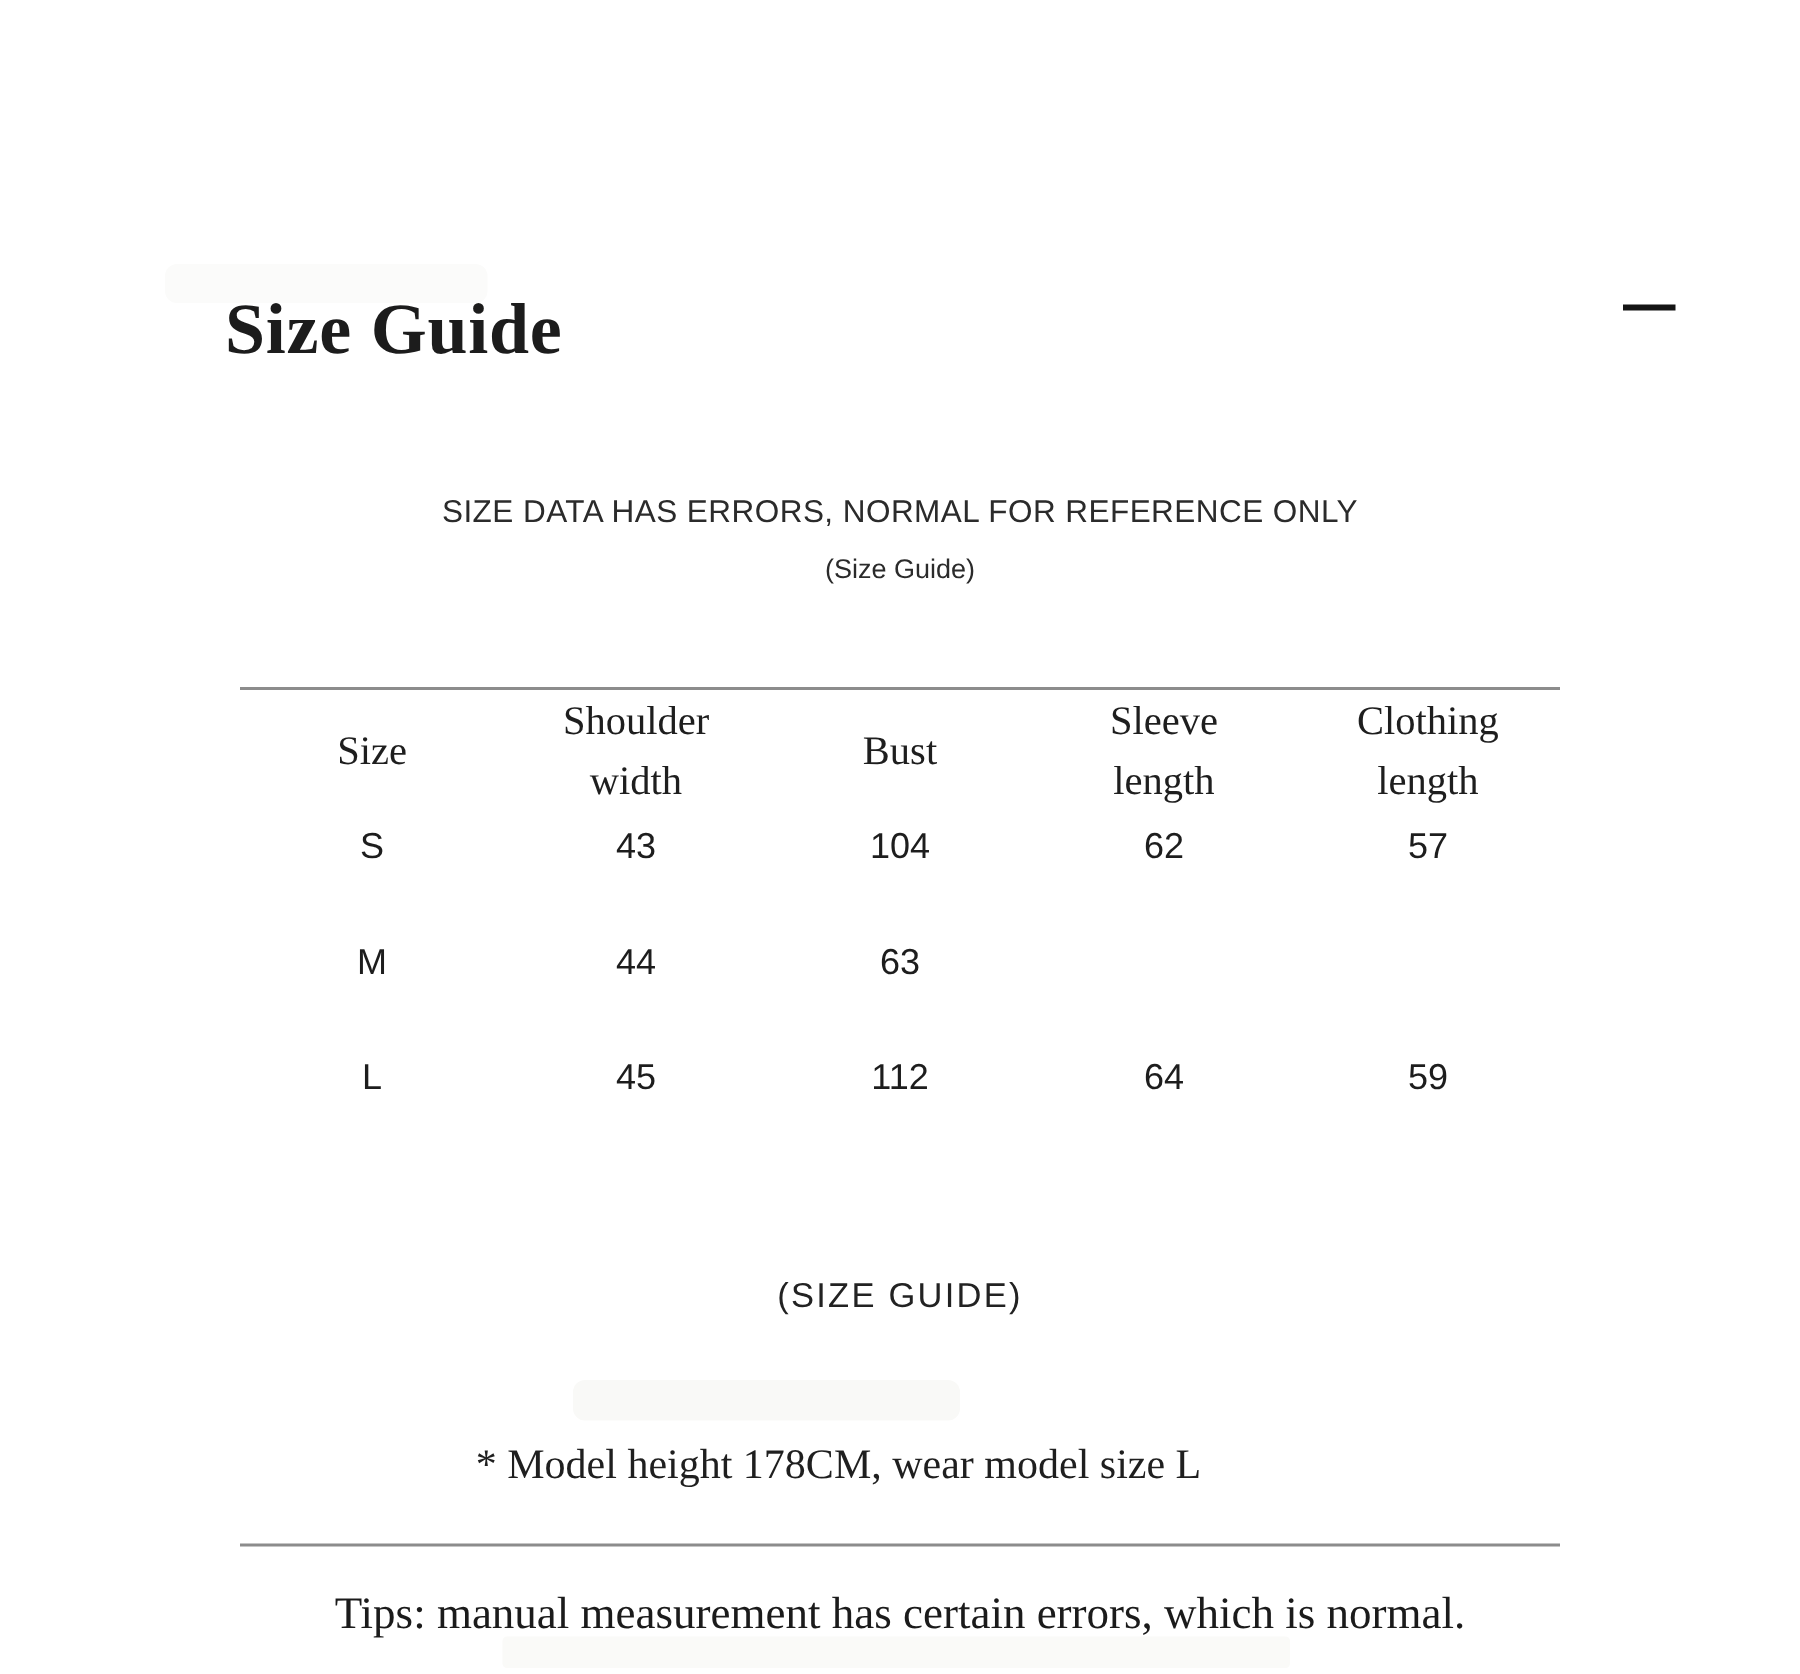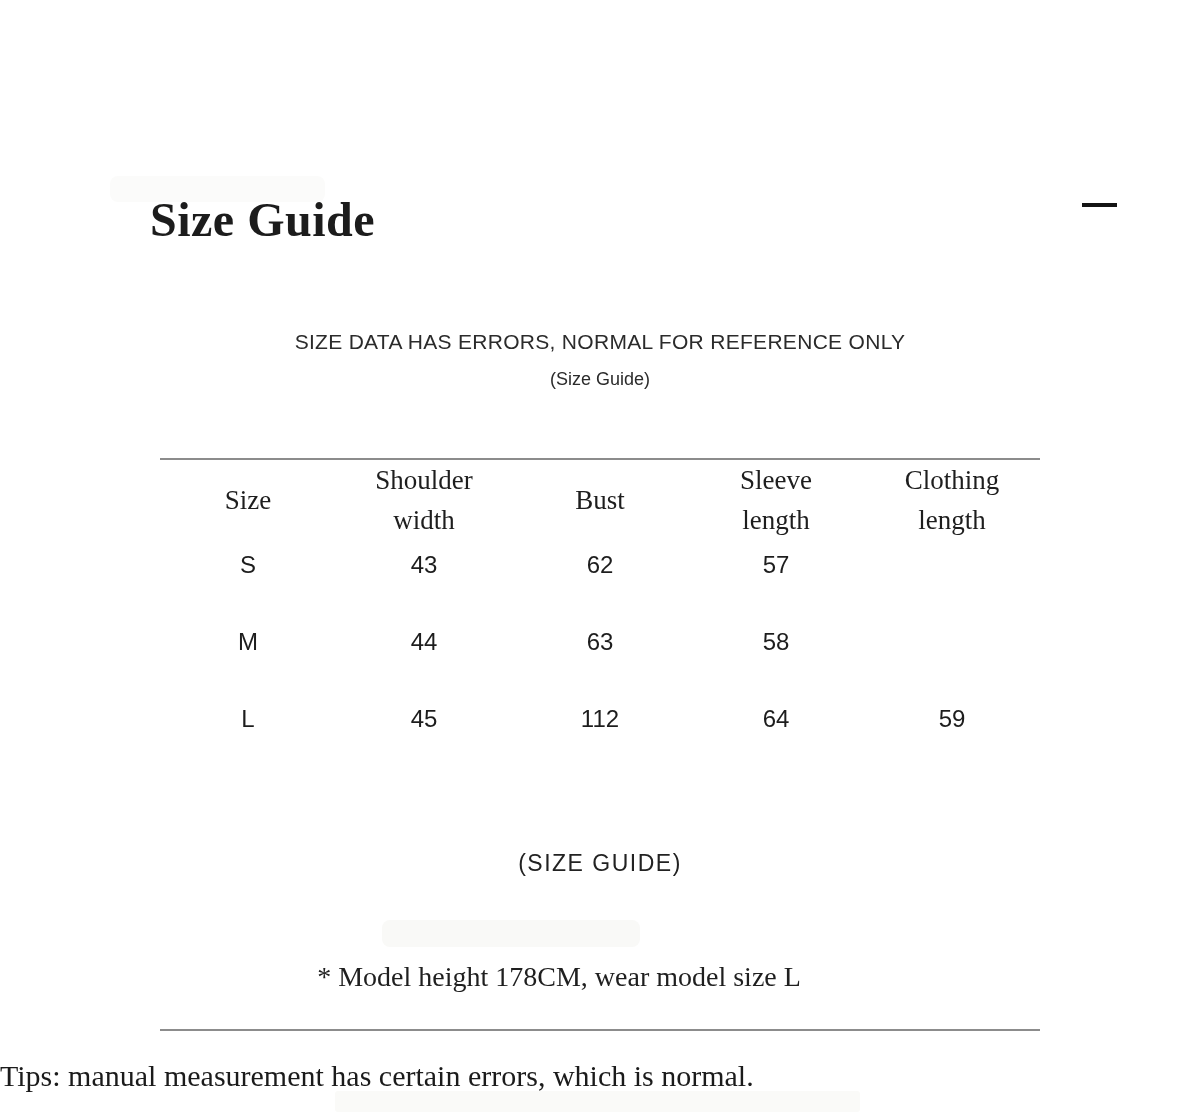--- a/index.html
+++ b/index.html
@@ -114,21 +114,21 @@
   .divider-bottom {
     position: absolute;
     left: 160px; top: 1029px;
     width: 880px; height: 2px;
     background: #8c8c8c;
   }
 
   .tips-line {
     position: absolute;
     left: 0; top: 1058px; width: 1200px;
-    text-align: left;
+    text-align: center;
     font-size: 30px;
     line-height: 36px;
     color: #1b1b1b;
   }
 </style>
 </head>
 <body>
 
 <div class="smudge smudge-title"></div>
 <div class="smudge smudge-model"></div>
@@ -150,28 +150,28 @@
     <div class="hcell">Bust</div>
     <div class="hcell">Sleeve
 length</div>
     <div class="hcell">Clothing
 length</div>
   </div>
   <div class="tbody">
     <div class="trow">
       <div class="tcell">S</div>
       <div class="tcell">43</div>
+      <div class="tcell">104</div>
       <div class="tcell">62</div>
       <div class="tcell">57</div>
     </div>
     <div class="trow">
       <div class="tcell">M</div>
       <div class="tcell">44</div>
       <div class="tcell">63</div>
-      <div class="tcell">58</div>
     </div>
     <div class="trow">
       <div class="tcell">L</div>
       <div class="tcell">45</div>
       <div class="tcell">112</div>
       <div class="tcell">64</div>
       <div class="tcell">59</div>
     </div>
   </div>
 </div>

